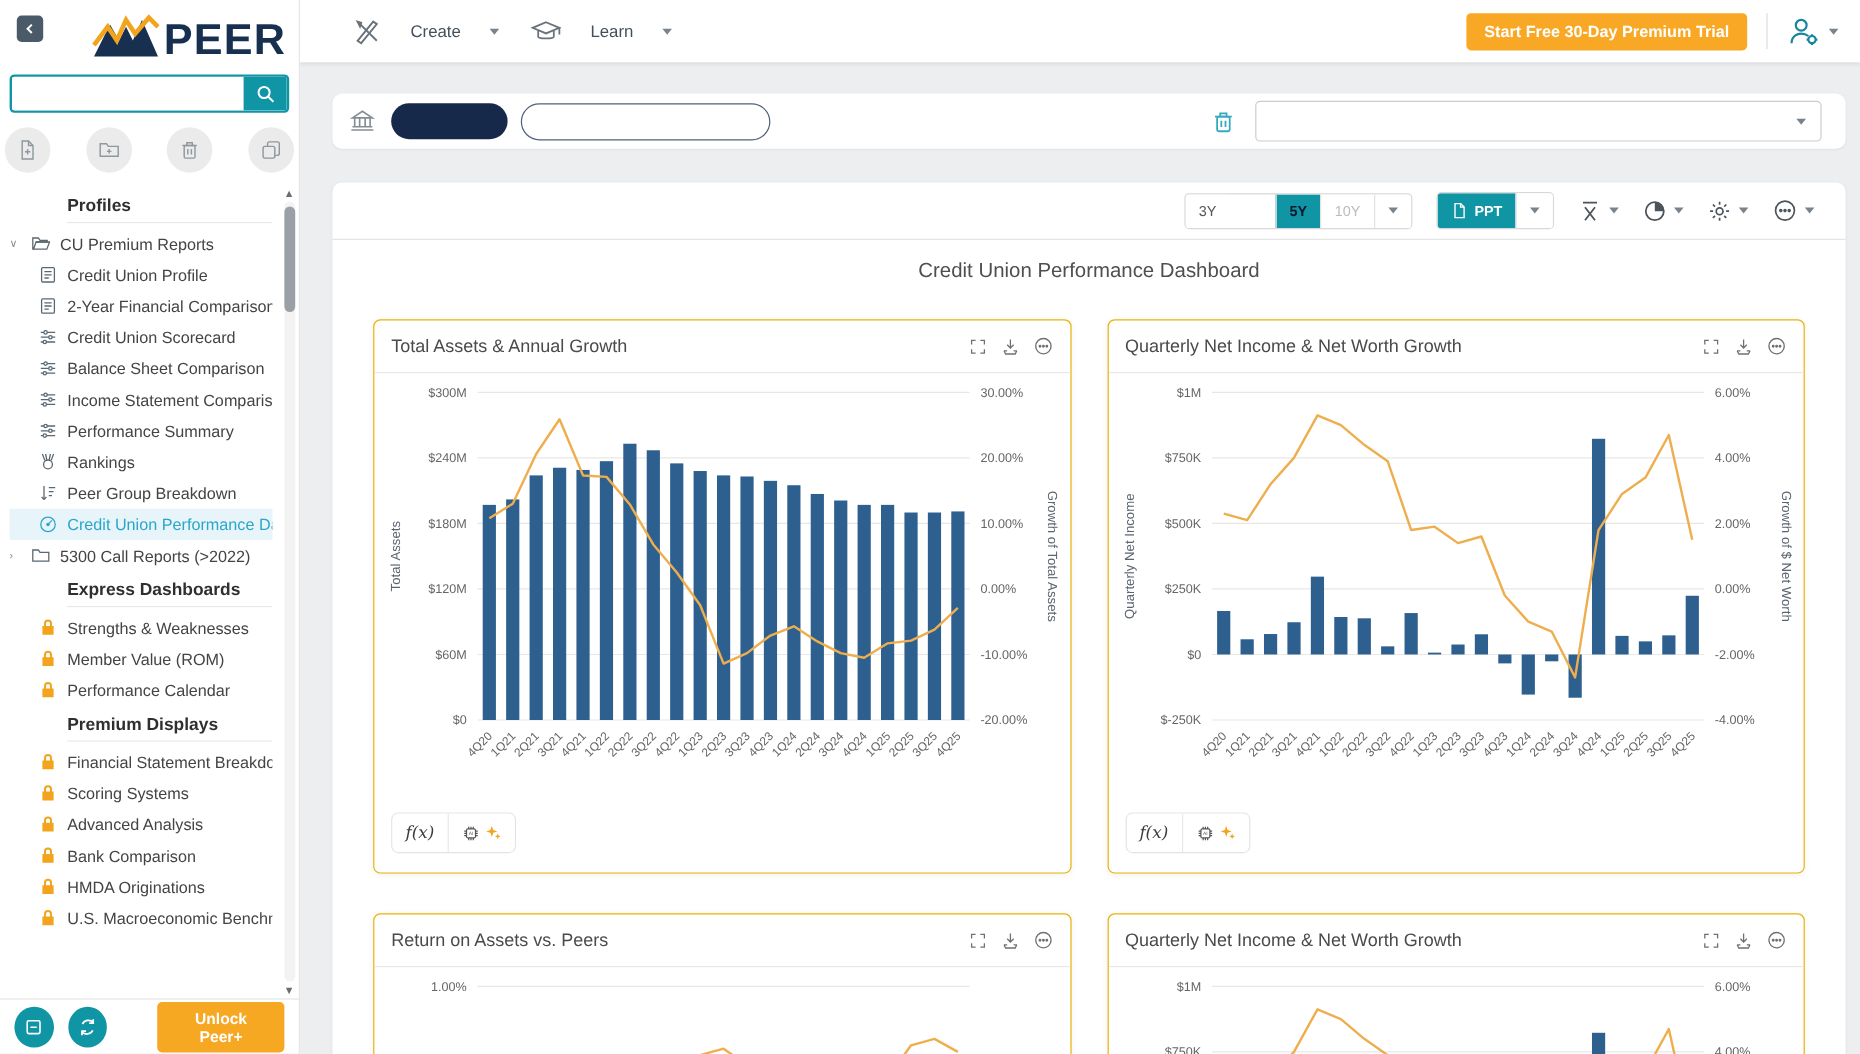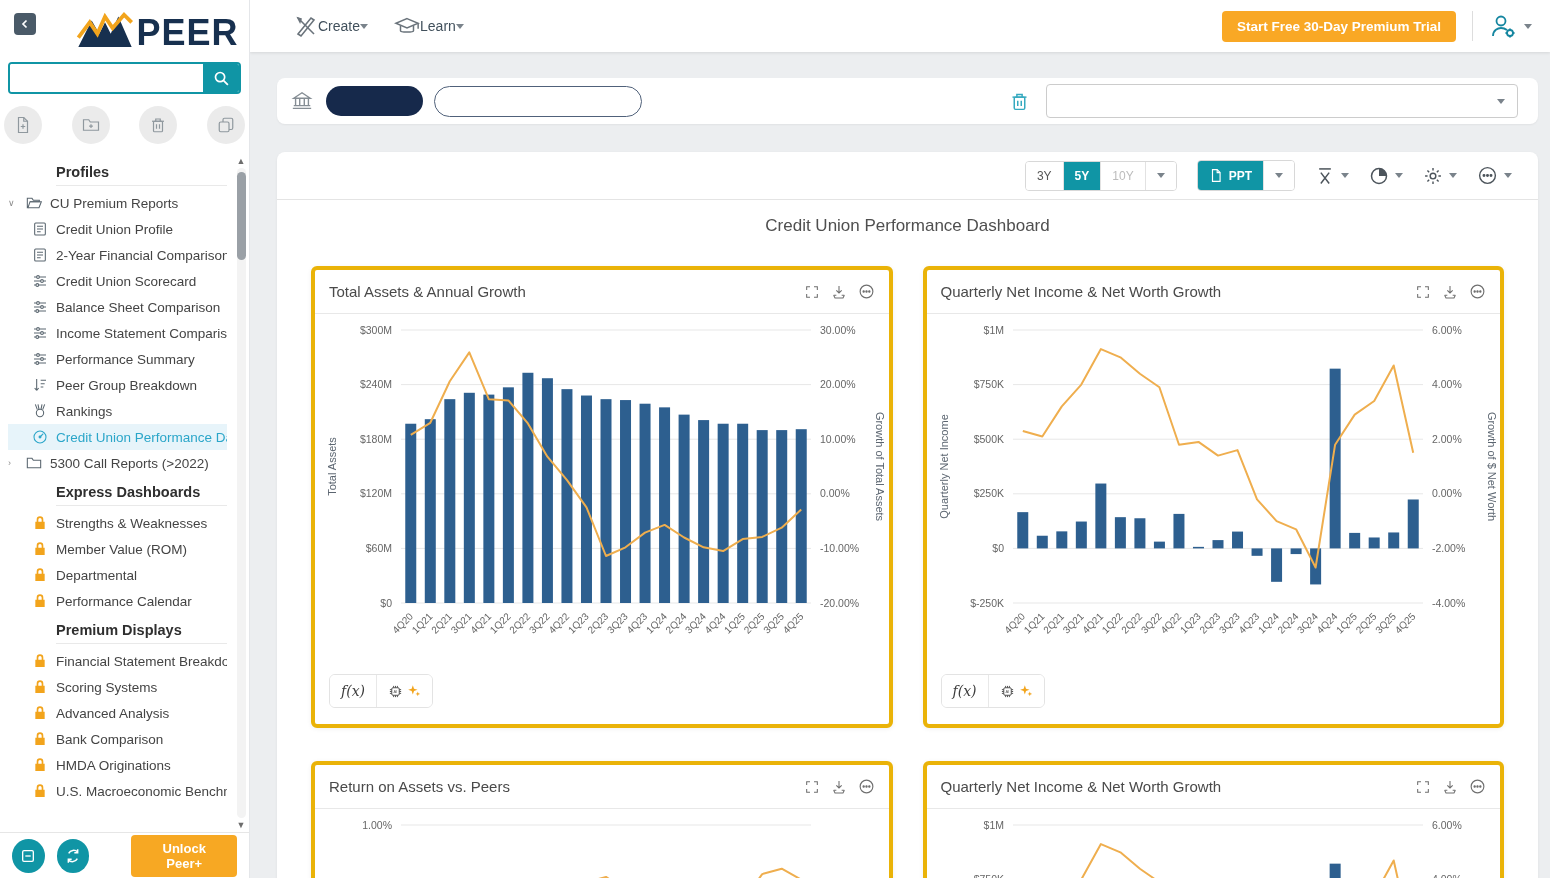--- a/index.html
+++ b/index.html
@@ -40,21 +40,21 @@
 
   .side-footer { height:46px; border-top:1px solid #e6e6e6; display:flex; align-items:center; padding:0 12px; gap:12px; }
   .teal-circle { width:34px; height:34px; border-radius:50%; background:#1095a5; border:none; color:#fff;
                  display:flex; align-items:center; justify-content:center; cursor:pointer; }
   .unlock-btn { margin-left:30px; background:#f7a823; color:#fff; font-weight:bold; font-size:13px;
                 border:none; border-radius:4px; padding:6px 13px; cursor:pointer; }
 
   
   .topbar { position:absolute; left:250px; top:0; width:1300px; height:52px; background:#fff;
             box-shadow:0 1px 3px rgba(0,0,0,.10); display:flex; align-items:center; padding:0 18px; z-index:5; }
-  .menu-group { display:flex; align-items:center; gap:0; margin-left:26px; cursor:pointer; color:#5b666f; }
+  .menu-group { display:flex; align-items:center; gap:24px; margin-left:26px; cursor:pointer; color:#5b666f; }
   .menu-group .mlabel { font-size:14px; color:#41505c; }
   .caret { width:0; height:0; border-left:4px solid transparent; border-right:4px solid transparent;
            border-top:5px solid #7a838b; display:inline-block; }
   .topbar-right { margin-left:auto; display:flex; align-items:center; }
   .trial-btn { background:#f9a825; border:none; color:#fff; font-weight:bold; font-size:13.5px;
                padding:8px 15px; border-radius:4px; cursor:pointer;text-align:center; }
   .v-div { width:1px; height:30px; background:#ddd; margin:0 16px; }
   .account { display:flex; align-items:center; gap:7px; cursor:pointer; color:#1586a0; }
 
   
@@ -72,29 +72,29 @@
   
   .maincard { position:absolute; left:277px; top:152px; width:1261px; height:780px; background:#fff;
               border-radius:8px 8px 0 0; box-shadow:0 1px 3px rgba(0,0,0,.06); }
   .chart-toolbar { height:48px; display:flex; align-items:center; justify-content:flex-end;
                    padding:0 26px; border-bottom:1px solid #e4e4e4; gap:20px; }
   .btn-group { display:flex; border:1px solid #d8d8d8; border-radius:4px; overflow:hidden; background:#fff; }
   .btn-group > * { border:none; background:#fff; padding:7px 11px; font-size:12px; cursor:pointer;
                    display:flex; align-items:center; gap:6px; }
   .btn-group > * + * { border-left:1px solid #e2e2e2; }
   .rng { color:#555; }
-  .rng.active { background:#1095a5; color:#ffffff; font-weight:bold; }
+  .rng.active { background:#1095a5; color:#0f172a; font-weight:bold;margin-left:38px; }
   .rng.dim { color:#bcbcbc; }
   .ppt-main { background:#1095a5; color:#fff; font-weight:bold; }
   .tb-ic { display:flex; align-items:center; gap:6px; background:none; border:none; color:#4c545b; cursor:pointer; }
 
   .dash-title { text-align:center; font-size:17px; color:#4f4f4f; padding:16px 0 4px 0; }
 
   .charts { display:grid; grid-template-columns:1fr 1fr; column-gap:30px; row-gap:33px; padding:26px 34px; }
-  .chart-card { height:462px; background:#fff; border:4px solid #eab308; border-radius:6px;
+  .chart-card { height:462px; background:#fff; border:1px solid #eab308; border-radius:6px;
                 box-shadow:0 1px 5px rgba(0,0,0,.06); position:relative; overflow:hidden; }
   .cc-head { display:flex; align-items:center; justify-content:space-between; padding:13px 14px;
              border-bottom:1px solid #e8e8e8; }
   .cc-title { font-size:15px; color:#4a4a4a; }
   .cc-icons { display:flex; align-items:center; gap:11px; color:#6f6f6f; }
   .cc-icons > span { cursor:pointer; display:flex; }
   .cc-svg { display:block; margin:4px 0 0 6px; }
   .cc-footer { position:absolute; left:14px; bottom:16px; display:inline-flex; border:1px solid #e3e3e3;
                border-radius:6px; overflow:hidden; background:#fff; }
   .cc-footer > button { border:none; background:#fff; padding:8px 11px; cursor:pointer; display:flex; align-items:center; gap:4px; }
@@ -248,35 +248,35 @@
               <circle cx="15" cy="12" r="2.1" fill="#fff"></circle>
               <circle cx="8" cy="18" r="2.1" fill="#fff"></circle>
             </svg>
           </span>
           <span>Performance Summary</span>
         </div>
         <div class="tree-item">
           <span class="lvl1"></span>
           <span class="ticon">
             <svg width="16" height="16" viewBox="0 0 24 24" fill="none" stroke="currentColor" stroke-width="1.6">
+              <circle cx="12" cy="15" r="5.5"></circle>
+              <path d="M8 10 L5 2 M16 10 L19 2 M10.5 9.5 L9 2 M13.5 9.5 L15 2"></path>
+            </svg>
+          </span>
+          <span>Rankings</span>
+        </div>
+        <div class="tree-item">
+          <span class="lvl1"></span>
+          <span class="ticon">
+            <svg width="16" height="16" viewBox="0 0 24 24" fill="none" stroke="currentColor" stroke-width="1.6">
               <path d="M7 3 V20 M7 20 L4 16.5 M7 20 L10 16.5"></path>
               <path d="M13 5 H21 M13 10 H19 M13 15 H17"></path>
             </svg>
           </span>
           <span>Peer Group Breakdown</span>
-        </div>
-        <div class="tree-item">
-          <span class="lvl1"></span>
-          <span class="ticon">
-            <svg width="16" height="16" viewBox="0 0 24 24" fill="none" stroke="currentColor" stroke-width="1.6">
-              <circle cx="12" cy="15" r="5.5"></circle>
-              <path d="M8 10 L5 2 M16 10 L19 2 M10.5 9.5 L9 2 M13.5 9.5 L15 2"></path>
-            </svg>
-          </span>
-          <span>Rankings</span>
         </div>
         <div class="tree-item selected">
           <span class="lvl1"></span>
           <span class="ticon">
             <svg width="16" height="16" viewBox="0 0 24 24" fill="none" stroke="currentColor" stroke-width="1.6">
               <circle cx="12" cy="12" r="9"></circle>
               <path d="M12 12 L17 7"></path>
               <circle cx="12" cy="12" r="1.4" fill="currentColor"></circle>
             </svg>
           </span>
@@ -302,29 +302,20 @@
           <span>Strengths &amp; Weaknesses</span>
         </div>
         <div class="tree-item">
           <span class="lvl1"></span>
           <span class="ticon lock">
             <svg width="16" height="16" viewBox="0 0 24 24" fill="currentColor">
               <path d="M7 10 V7 a5 5 0 0 1 10 0 V10 H19 V21 H5 V10 Z M9.5 10 H14.5 V7 a2.5 2.5 0 0 0 -5 0 Z"></path>
             </svg>
           </span>
           <span>Member Value (ROM)</span>
-        </div>
-        <div class="tree-item">
-          <span class="lvl1"></span>
-          <span class="ticon lock">
-            <svg width="16" height="16" viewBox="0 0 24 24" fill="currentColor">
-              <path d="M7 10 V7 a5 5 0 0 1 10 0 V10 H19 V21 H5 V10 Z M9.5 10 H14.5 V7 a2.5 2.5 0 0 0 -5 0 Z"></path>
-            </svg>
-          </span>
-          <span>Departmental</span>
         </div>
         <div class="tree-item">
           <span class="lvl1"></span>
           <span class="ticon lock">
             <svg width="16" height="16" viewBox="0 0 24 24" fill="currentColor">
               <path d="M7 10 V7 a5 5 0 0 1 10 0 V10 H19 V21 H5 V10 Z M9.5 10 H14.5 V7 a2.5 2.5 0 0 0 -5 0 Z"></path>
             </svg>
           </span>
           <span>Performance Calendar</span>
         </div>

